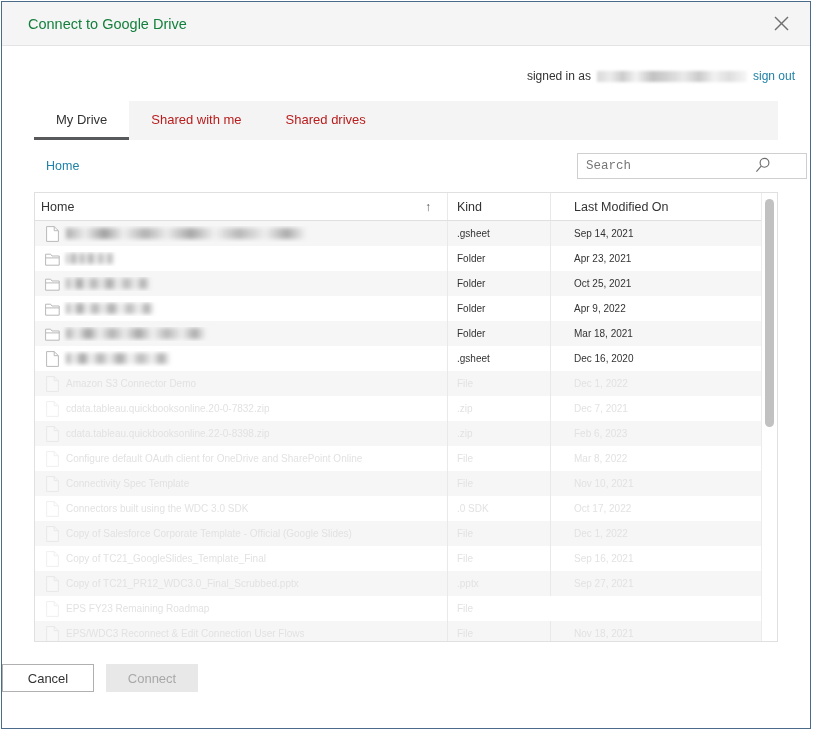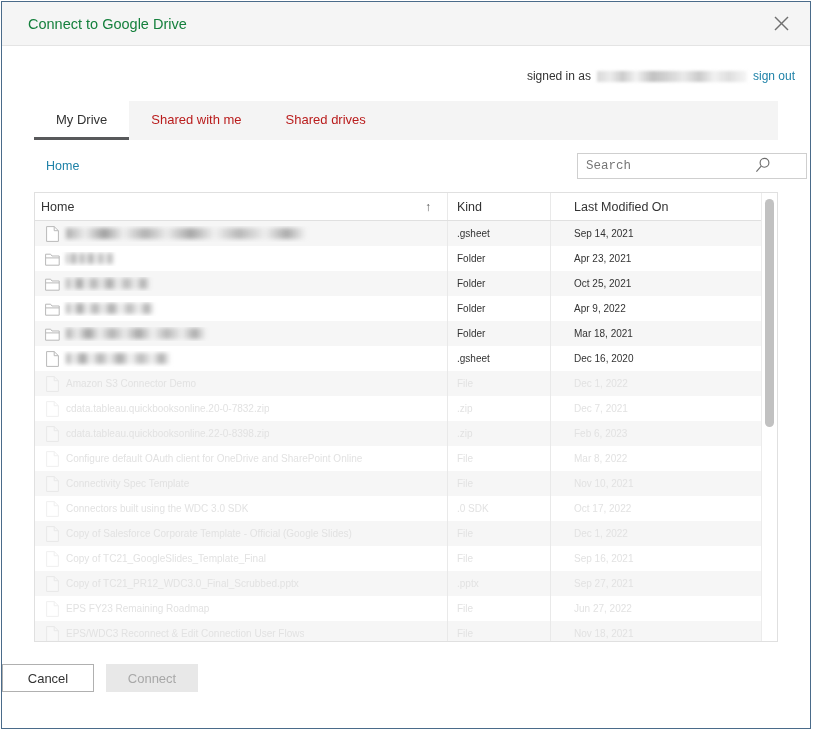--- a/index.html
+++ b/index.html
@@ -560,21 +560,20 @@
             <div class="col-name">
               <span class="row-icon">
                 <svg width="13" height="16" viewBox="0 0 13 16" aria-hidden="true">
                   <path d="M0.6 0.6 H8.2 L12.4 4.7 V15.4 H0.6 Z" fill="#ffffff" stroke="#b9b9b9" stroke-width="1"></path>
                   <path d="M8.2 0.6 V4.7 H12.4" fill="none" stroke="#b9b9b9" stroke-width="1"></path>
                 </svg>
               </span>
               <span class="name-text">EPS FY23 Remaining Roadmap</span>
             </div>
             <div class="col-kind">File</div>
-            <div class="col-date">Jun 27, 2022</div>
           </div>
           <div class="trow stripe faded">
             <div class="col-name">
               <span class="row-icon">
                 <svg width="13" height="16" viewBox="0 0 13 16" aria-hidden="true">
                   <path d="M0.6 0.6 H8.2 L12.4 4.7 V15.4 H0.6 Z" fill="#ffffff" stroke="#b9b9b9" stroke-width="1"></path>
                   <path d="M8.2 0.6 V4.7 H12.4" fill="none" stroke="#b9b9b9" stroke-width="1"></path>
                 </svg>
               </span>
               <span class="name-text">EPS/WDC3 Reconnect &amp; Edit Connection User Flows</span>

